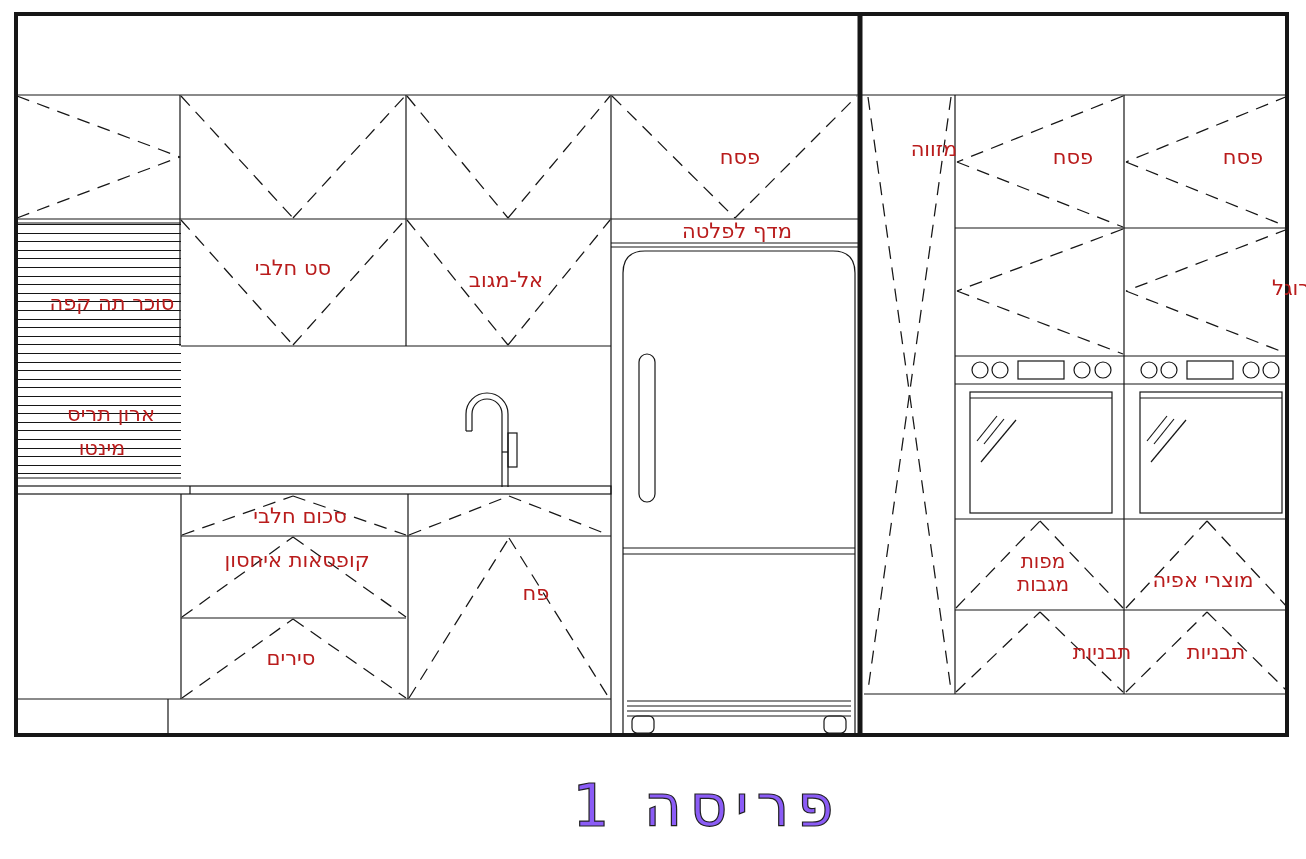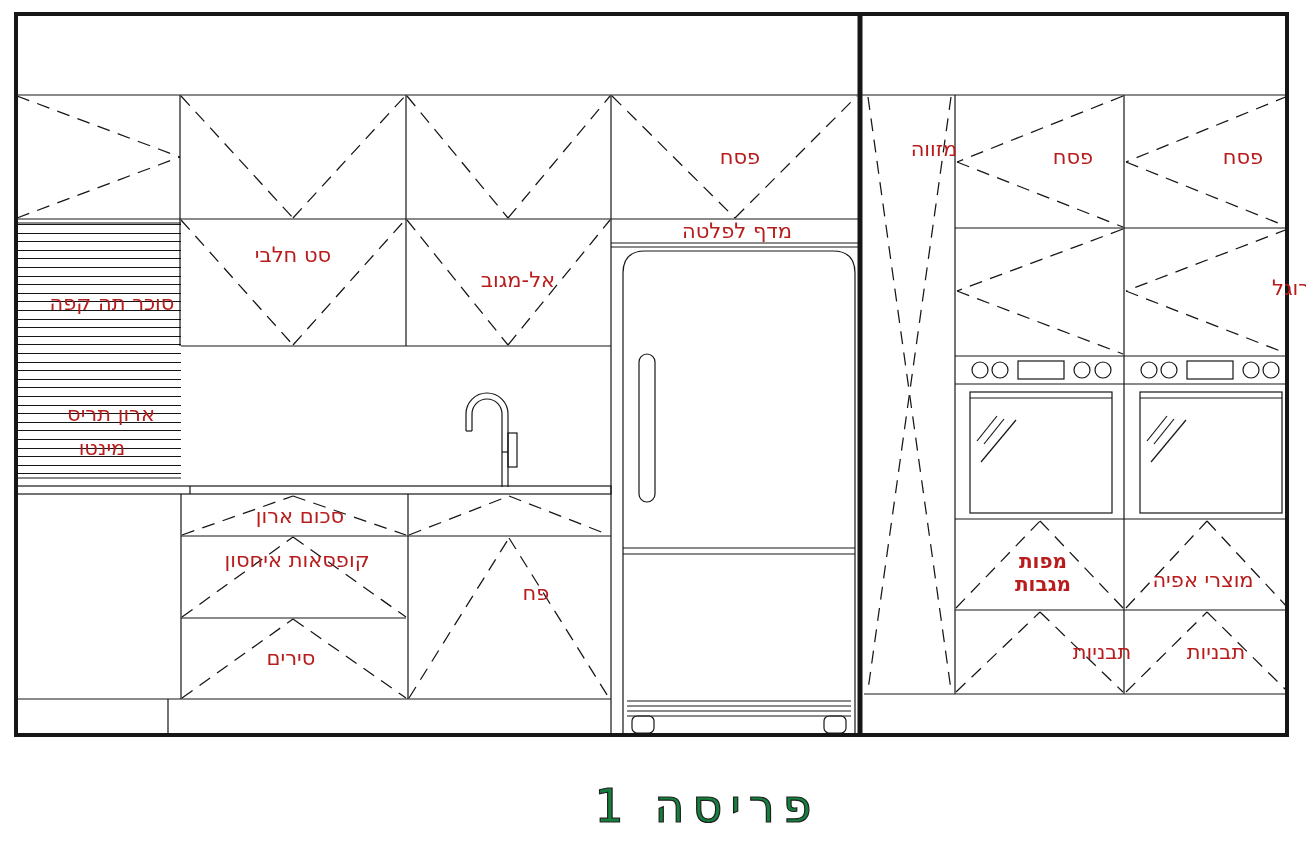--- a/index.html
+++ b/index.html
@@ -7,24 +7,24 @@
           font-family:"DejaVu Sans",sans-serif;}
   svg{position:absolute;left:0;top:0;}
   svg line, svg rect, svg path, svg circle{stroke:#161616;fill:none;stroke-width:1.2;}
   .thick{stroke-width:4;}
   .vdiv{stroke-width:5;}
   .dash{stroke-dasharray:13 8.5;stroke-width:1.25;}
   .tambour{position:absolute;left:16px;top:224px;width:165px;height:254px;
            background:repeating-linear-gradient(to bottom,#161616 0 1px,transparent 1px 8.6px);}
   .lbl{position:absolute;transform:translate(-50%,-50%);font-size:21px;line-height:1.15;
        white-space:nowrap;color:#b91c1c;direction:rtl;text-align:center;}
-  .lbl.small{font-size:20px;font-weight:bold;}
+  .lbl.small{font-size:20px;}
   .title{position:absolute;left:707px;top:806px;transform:translate(-50%,-50%);
-         font-size:46px;letter-spacing:8px;direction:rtl;white-space:nowrap;
-         color:#15803d;-webkit-text-stroke:1.2px #1f1f1f;}
+         font-size:58px;letter-spacing:8px;direction:rtl;white-space:nowrap;
+         color:#8b5cf6;-webkit-text-stroke:1.2px #1f1f1f;}
   @supports not (-webkit-text-stroke: 1px #000){ .title{color:#1f1f1f;} }
 </style>
 </head>
 <body>
 
 <div class="canvas">
 
   <svg width="1306" height="859" viewBox="0 0 1306 859">
 
     <g>
@@ -177,26 +177,26 @@
       <line x1="1151" y1="462" x2="1186" y2="420"></line>
     </g>
   </svg>
 
   <div class="tambour"></div>
 
   <div class="lbl" style="left:112px;top:267px;margin-top:36px;">סוכר תה קפה</div>
   <div class="lbl" style="left:111px;top:414px;">ארון תריס</div>
   <div class="lbl" style="left:102px;top:448px;">מינטו</div>
 
-  <div class="lbl" style="left:293px;top:255px;">סט חלבי</div>
-  <div class="lbl" style="left:506px;top:280px;margin-left:12px;">אל-מגוב</div>
+  <div class="lbl" style="left:293px;top:268px;">סט חלבי</div>
+  <div class="lbl" style="left:506px;top:280px;">אל-מגוב</div>
   <div class="lbl" style="left:740px;top:157px;">פסח</div>
   <div class="lbl" style="left:737px;top:231px;">מדף לפלטה</div>
 
-  <div class="lbl" style="left:300px;top:516px;">סכום ארון</div>
+  <div class="lbl" style="left:300px;top:516px;">סכום חלבי</div>
   <div class="lbl" style="left:297px;top:560px;">קופסאות איחסון</div>
   <div class="lbl" style="left:291px;top:658px;">סירים</div>
   <div class="lbl" style="left:536px;top:593px;">פח</div>
 
   <div class="lbl" style="left:910px;top:149px;margin-left:24px;">מזווה</div>
   <div class="lbl" style="left:1073px;top:157px;">פסח</div>
   <div class="lbl" style="left:1243px;top:157px;">פסח</div>
   <div class="lbl" style="left:1308px;top:288px;">מיקרוגל</div>
 
   <div class="lbl small" style="left:1043px;top:573px;">

